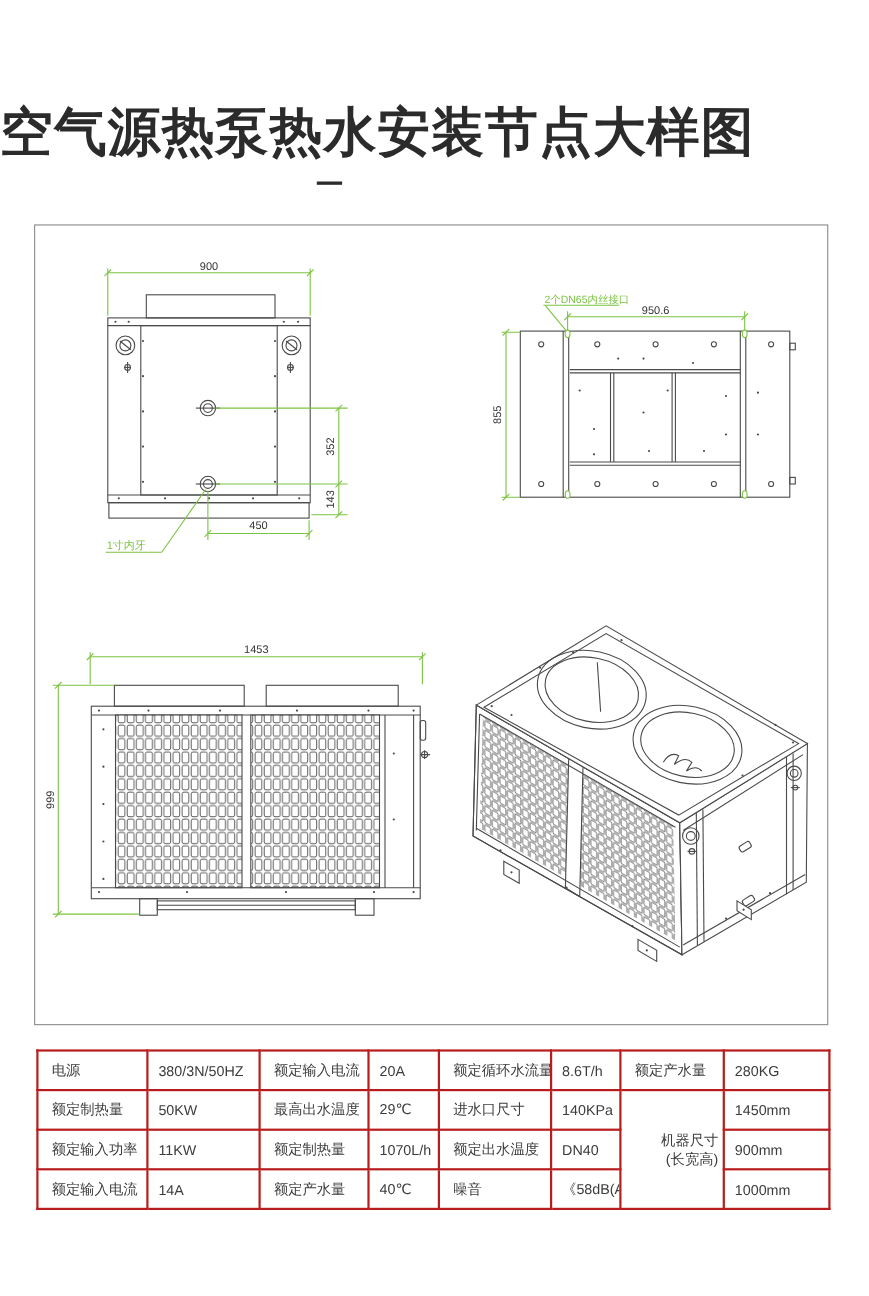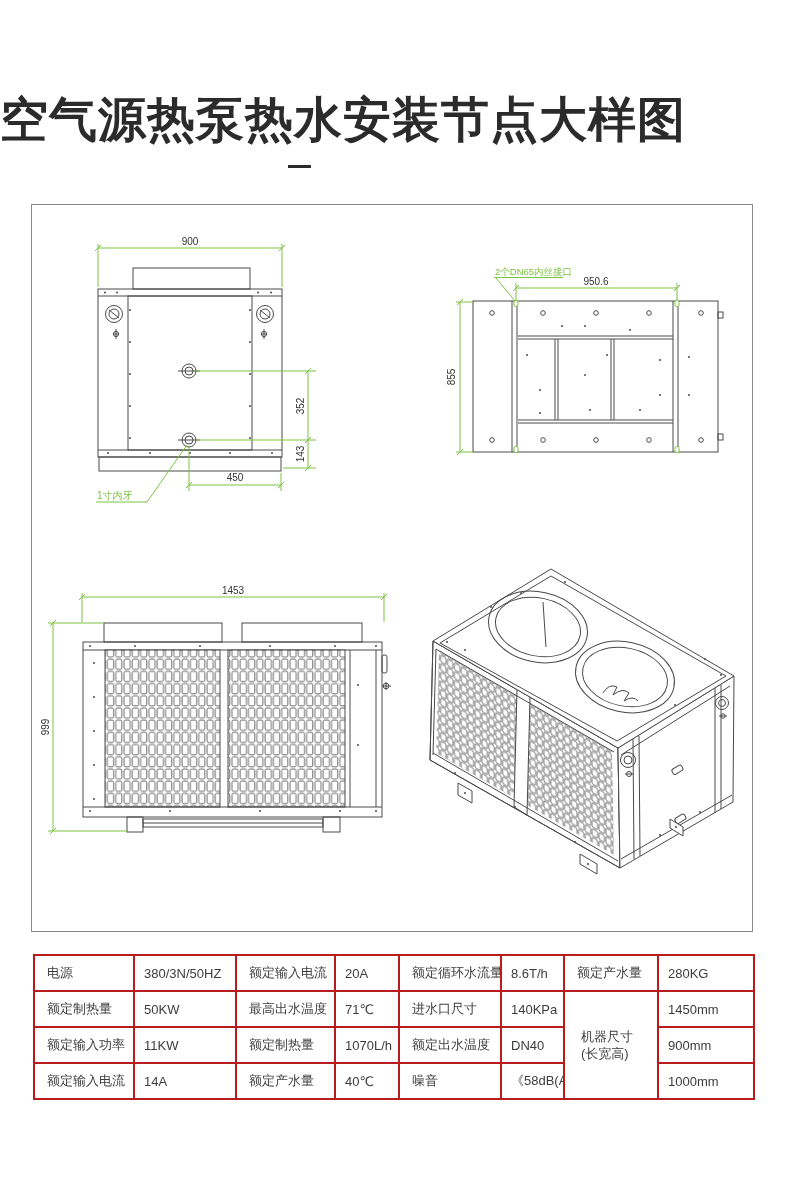--- a/index.html
+++ b/index.html
@@ -13,21 +13,21 @@
   .drw{position:absolute;}
   svg text{font-family:"Liberation Sans","DejaVu Sans",sans-serif;}
   .dimtxt{fill:#333333;font-size:10px;}
   .greentxt{fill:#7cc342;font-size:10px;}
   
   #spec-table{position:absolute;left:33px;top:954px;width:720px;height:139px;
               border-collapse:collapse;table-layout:fixed;font-size:13px;color:#3c3c3c;}
   #spec-table td{border:2px solid #b91c1c;height:34px;padding:0 4px 0 12px;
                  white-space:nowrap;overflow:hidden;background:#ffffff;}
   #spec-table td.val{padding-left:9px;}
-  #spec-table td.merged{text-align:left;padding-left:16px;line-height:17px;}
+  #spec-table td.merged{text-align:right;padding-left:16px;line-height:17px;}
 </style>
 </head>
 <body>
 
 <div id="page">
 
   <div id="title">空气源热泵热水安装节点大样图</div>
   <div id="title-divider"></div>
   <div id="frame"></div>
 
@@ -351,21 +351,21 @@
         <td class="val">20A</td>
         <td>额定循环水流量</td>
         <td class="val">8.6T/h</td>
         <td>额定产水量</td>
         <td class="val">280KG</td>
       </tr>
       <tr>
         <td>额定制热量</td>
         <td class="val">50KW</td>
         <td>最高出水温度</td>
-        <td class="val">71℃</td>
+        <td class="val">29℃</td>
         <td>进水口尺寸</td>
         <td class="val">140KPa</td>
         <td class="merged" rowspan="3">
           <div>机器尺寸</div>
           <div>(长宽高)</div>
         </td>
         <td class="val">1450mm</td>
       </tr>
       <tr>
         <td>额定输入功率</td>

